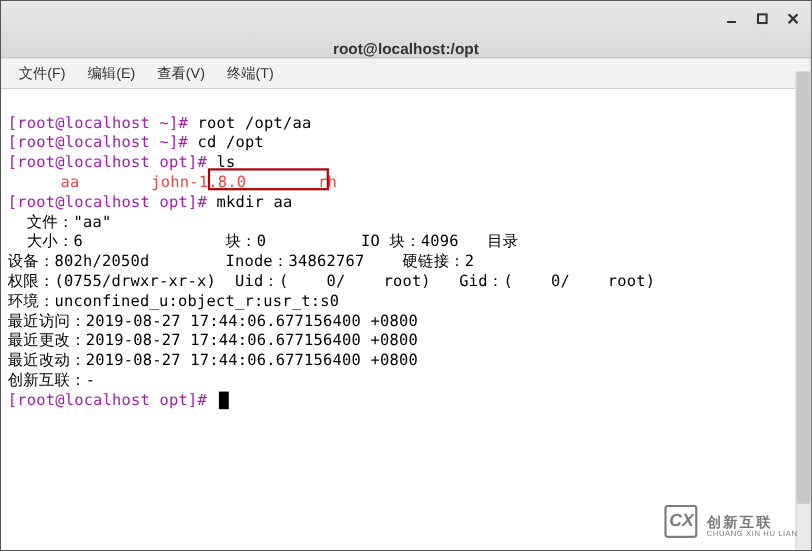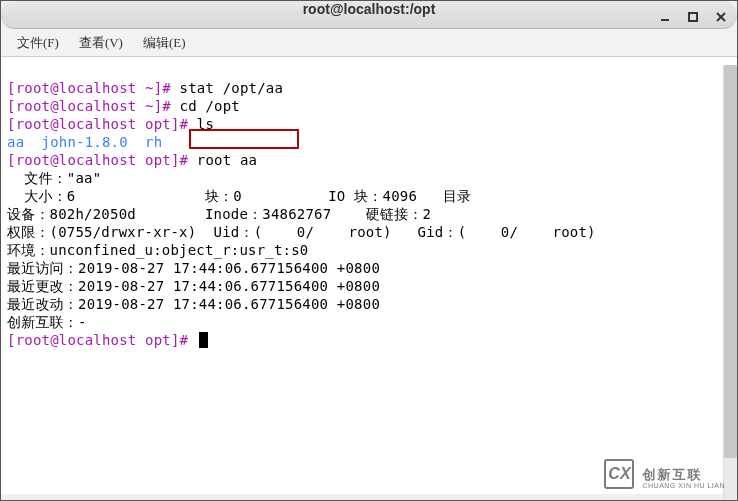--- a/index.html
+++ b/index.html
@@ -7,29 +7,28 @@
       width: 738px;
       height: 501px;
       background: #f0f0f0;
       font-family: "DejaVu Sans Mono", "Liberation Mono", monospace;
       font-size: 14px;
       overflow: hidden;
       position: relative;
       border: 1px solid #555;
     }
     .titlebar {
-      height: 28px;
+      height: 52px;
       background: linear-gradient(#e8e8e8, #d8d8d8);
       border-bottom: 1px solid #bbb;
       display: flex;
-      align-items: flex-start;
+      align-items: flex-end;
       justify-content: center;
       position: relative;
       font-family: sans-serif;
-      border-radius: 16px;
     }
     .titlebar .title {
       font-weight: bold;
       color: #333;
       font-size: 14px;
     }
     .window-controls {
       position: absolute;
       right: 4px;
       top: 4px;
@@ -46,21 +45,21 @@
       font-size: 12px;
       color: #333;
     }
     .menubar {
       height: 28px;
       background: #f2f2f2;
       border-bottom: 1px solid #ccc;
       display: flex;
       align-items: center;
       padding: 0 6px;
-      font-family: Liberation Serif, serif;
+      font-family: Liberation Sans, sans-serif;
       font-size: 13px;
     }
     .menu-item {
       padding: 4px 10px;
       cursor: pointer;
       color: #333;
     }
     .terminal {
       background: #fff;
       height: calc(501px - 36px - 28px);
@@ -81,21 +80,21 @@
       background: #eaeaea;
       border-left: 1px solid #ddd;
     }
     .scrollbar-thumb {
       width: 100%;
       height: 90%;
       background: #c8c8c8;
       border-radius: 2px;
     }
     .prompt-user { color: #a21caf; }
-    .cyan { color: #3b82f6; }
+    .cyan { color: #ef4444; margin-left: 48px; }
     .highlight-box {
       position: absolute;
       border: 2px solid #b00000;
       pointer-events: none;
     }
     .cursor {
       display: inline-block;
       width: 9px;
       height: 16px;
       background: #000;
@@ -156,30 +155,31 @@
       <svg width="10" height="10" viewBox="0 0 10 10">
           <line x1="1" y1="1" x2="9" y2="9" stroke="#333" stroke-width="2"></line>
           <line x1="9" y1="1" x2="1" y2="9" stroke="#333" stroke-width="2"></line>
         </svg>
     </span>
   </div>
 </div>
 
 <div class="menubar">
   <span class="menu-item">文件(F)</span>
+  <span class="menu-item">编辑(E)</span>
   <span class="menu-item">查看(V)</span>
-  <span class="menu-item">编辑(E)</span>
+  <span class="menu-item">终端(T)</span>
 </div>
 
 <div class="terminal">
-<span class="prompt-user">[root@localhost ~]# </span><span>stat /opt/aa</span>
+<span class="prompt-user">[root@localhost ~]# </span><span>root /opt/aa</span>
 <span class="prompt-user">[root@localhost ~]# </span><span>cd /opt</span>
 <span class="prompt-user">[root@localhost opt]# </span><span>ls</span>
 <span class="cyan">aa</span>  <span class="cyan">john-1.8.0</span>  <span class="cyan">rh</span>
-<span class="prompt-user">[root@localhost opt]# </span><span>root aa</span>
+<span class="prompt-user">[root@localhost opt]# </span><span>mkdir aa</span>
 <span>  文件："aa"</span>
 <span>  大小：6               块：0          IO 块：4096   目录</span>
 <span>设备：802h/2050d        Inode：34862767    硬链接：2</span>
 <span>权限：(0755/drwxr-xr-x)  Uid：(    0/    root)   Gid：(    0/    root)</span>
 <span>环境：unconfined_u:object_r:usr_t:s0</span>
 <span>最近访问：2019-08-27 17:44:06.677156400 +0800</span>
 <span>最近更改：2019-08-27 17:44:06.677156400 +0800</span>
 <span>最近改动：2019-08-27 17:44:06.677156400 +0800</span>
 <span>创新互联：-</span>
 <span class="prompt-user">[root@localhost opt]# </span><span class="cursor"></span>

